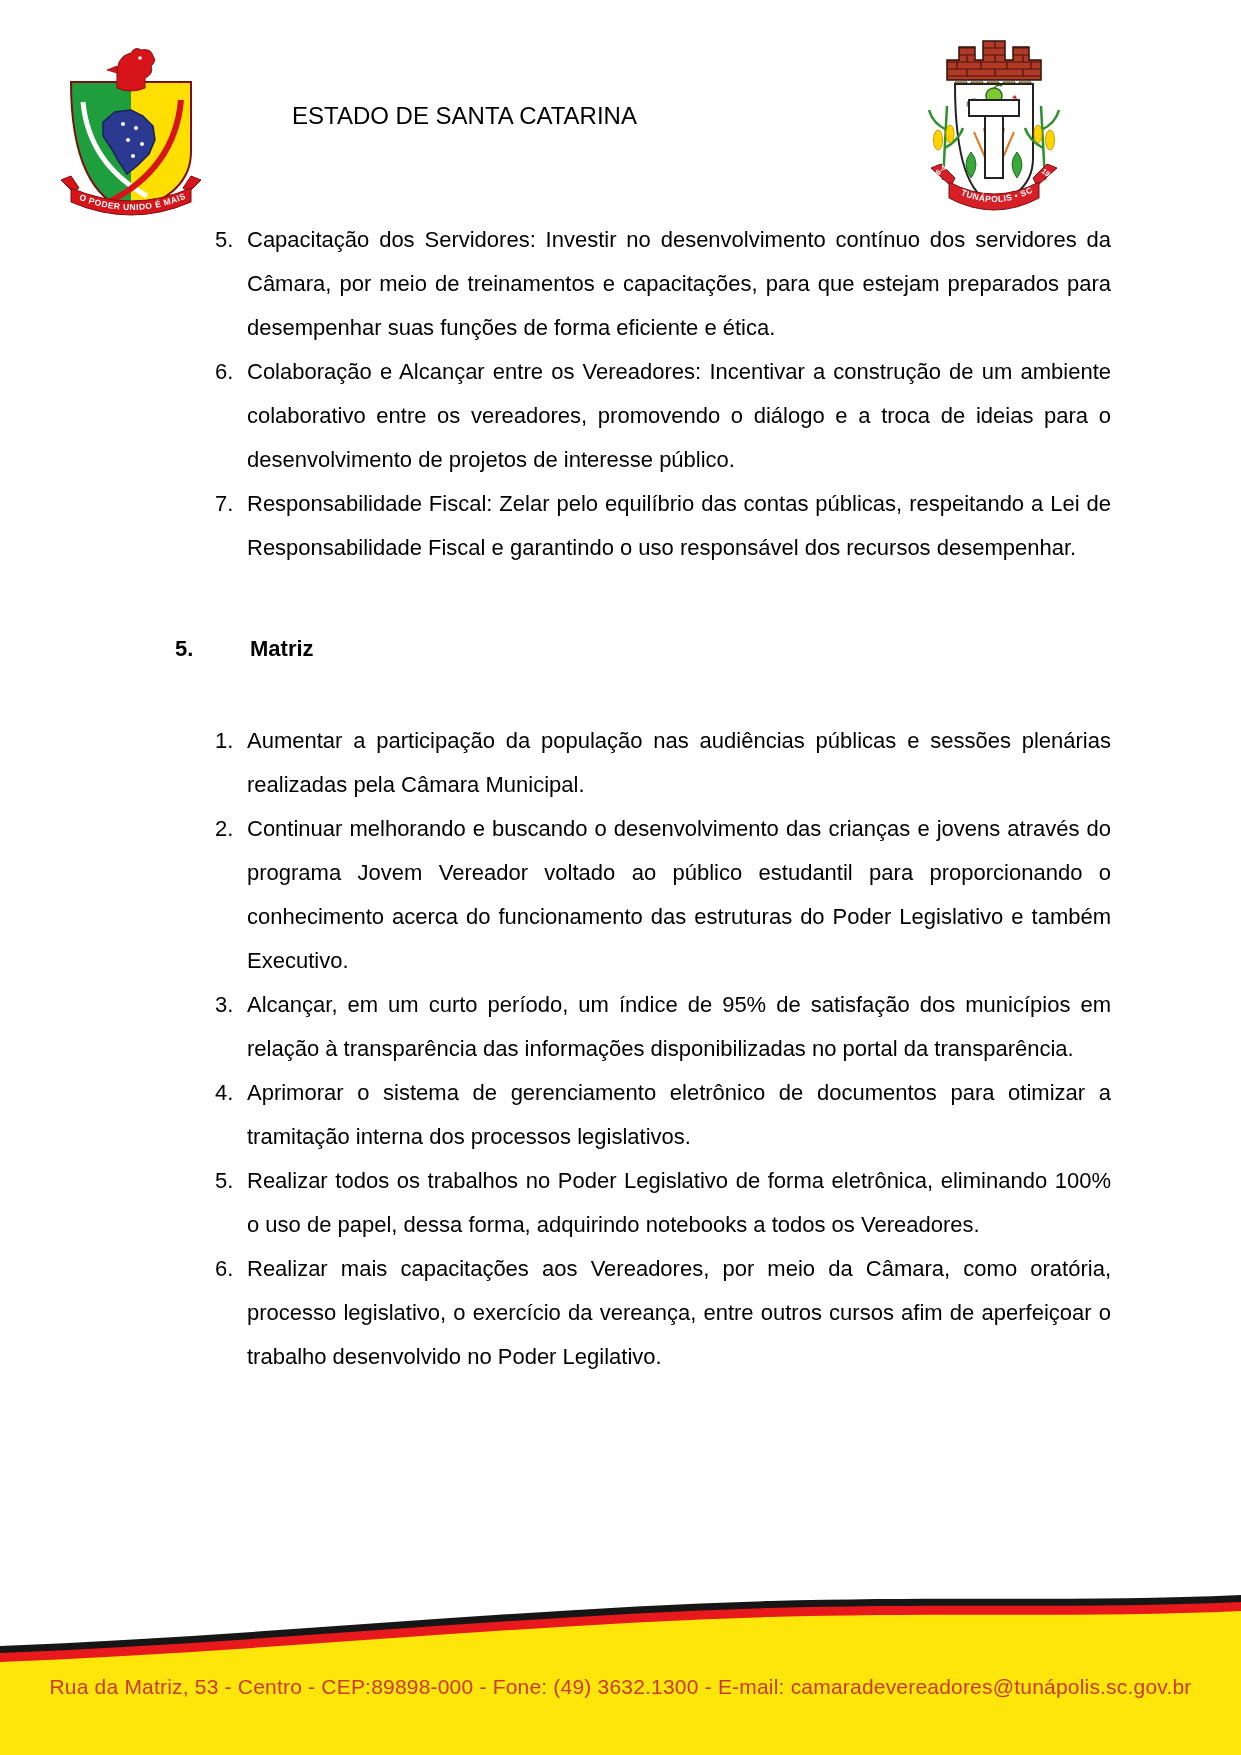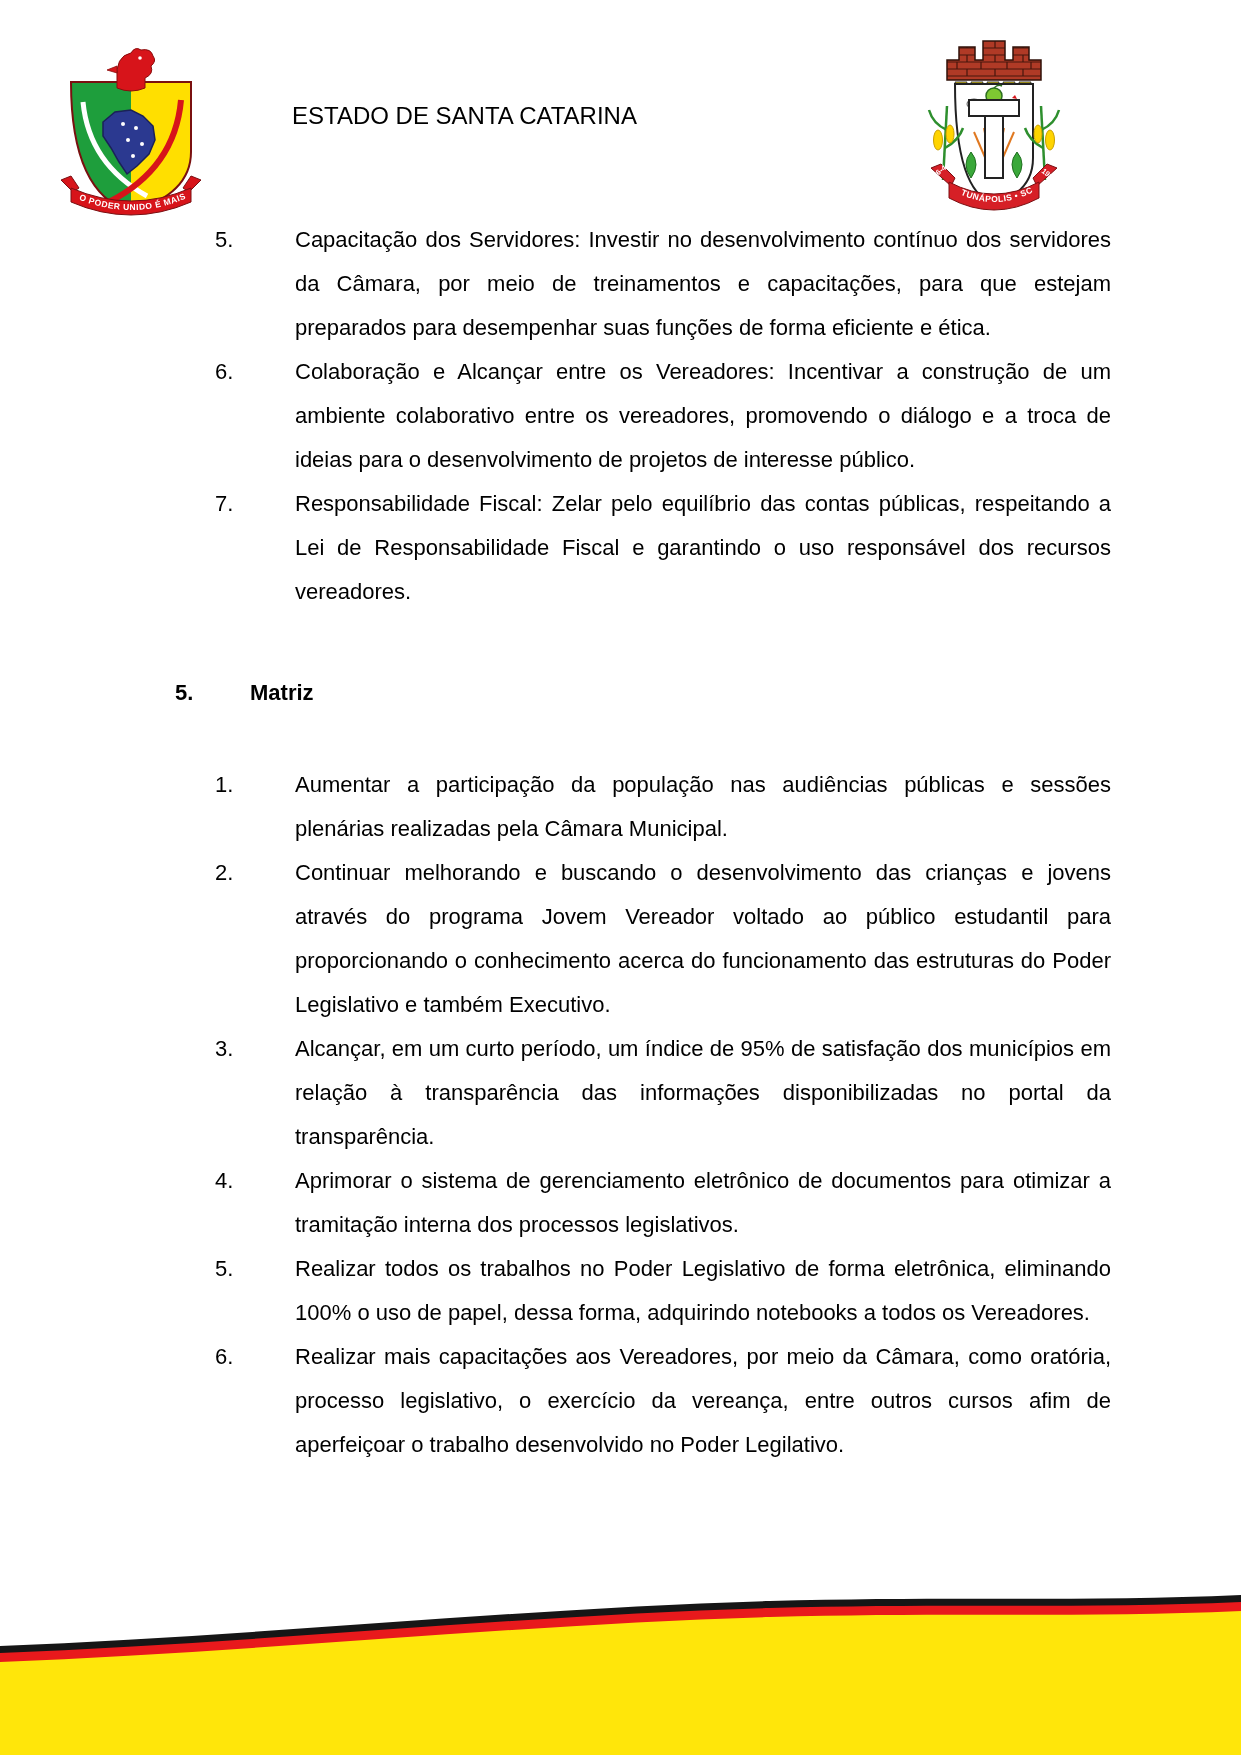--- a/index.html
+++ b/index.html
@@ -10,21 +10,21 @@
   }
   
   .crest-left{position:absolute;left:57px;top:44px;width:148px;height:178px;}
   .crest-right{position:absolute;left:918px;top:40px;width:152px;height:178px;}
   .hdr-text{position:absolute;left:292px;top:102px;font-size:24px;line-height:28px;color:#000;}
   
   .content{position:absolute;left:215px;right:130px;top:218px;font-size:22px;line-height:44px;}
   .cont{margin:0 0 0 32px;text-align:justify;}
   .li{display:flex;}
   .li .num{flex:none;width:32px;}
-  .li .txt{flex:1;text-align:justify;margin-left:48px;}
+  .li .txt{flex:1;text-align:justify;}
   .heading{display:flex;margin:57px 0 0 -40px;font-weight:bold;}
   .heading .hnum{flex:none;width:75px;}
   .metas{margin-top:48px;}
   
   .footer{position:absolute;left:0;bottom:0;width:1241px;height:165px;}
   .footer svg{position:absolute;left:0;top:0;width:100%;height:100%;display:block;}
   .addr{
     position:absolute;left:0;bottom:56px;width:100%;text-align:center;
     font-size:21px;color:#C93A2B;letter-spacing:0.2px;
   }
@@ -177,21 +177,21 @@
     <div class="li">
       <span class="num">5.</span>
       <div class="txt">Capacitação dos Servidores: Investir no desenvolvimento contínuo dos servidores da Câmara, por meio de treinamentos e capacitações, para que estejam preparados para desempenhar suas funções de forma eficiente e ética.</div>
     </div>
     <div class="li">
       <span class="num">6.</span>
       <div class="txt">Colaboração e Alcançar entre os Vereadores: Incentivar a construção de um ambiente colaborativo entre os vereadores, promovendo o diálogo e a troca de ideias para o desenvolvimento de projetos de interesse público.</div>
     </div>
     <div class="li">
       <span class="num">7.</span>
-      <div class="txt">Responsabilidade Fiscal: Zelar pelo equilíbrio das contas públicas, respeitando a Lei de Responsabilidade Fiscal e garantindo o uso responsável dos recursos vereadores.</div>
+      <div class="txt">Responsabilidade Fiscal: Zelar pelo equilíbrio das contas públicas, respeitando a Lei de Responsabilidade Fiscal e garantindo o uso responsável dos recursos desempenhar.</div>
     </div>
 
     <div class="heading">
       <span class="hnum">5.</span>
       <span class="htitle">Matriz</span>
     </div>
 
     <div class="metas">
       <div class="li">
         <span class="num">1.</span>
@@ -219,15 +219,16 @@
       </div>
     </div>
   </main>
 
   <div class="footer">
     <svg viewBox="0 0 1241 165" preserveAspectRatio="none" aria-hidden="true">
       <path d="M0,56 C260,46 520,18 770,11 C950,6 1080,12 1241,5 L1241,165 L0,165 Z" fill="#161616"></path>
       <path d="M0,63 C260,53 520,25 770,18 C950,13 1080,19 1241,12 L1241,165 L0,165 Z" fill="#E8191C"></path>
       <path d="M0,72 C260,62 520,34 770,27 C950,22 1080,28 1241,21 L1241,165 L0,165 Z" fill="#FFE60A"></path>
     </svg>
+    <div class="addr">Rua da Matriz, 53 - Centro - CEP:89898-000 - Fone: (49) 3632.1300 - E-mail: camaradevereadores@tunápolis.sc.gov.br</div>
   </div>
 
 </div>
 
 </body></html>

